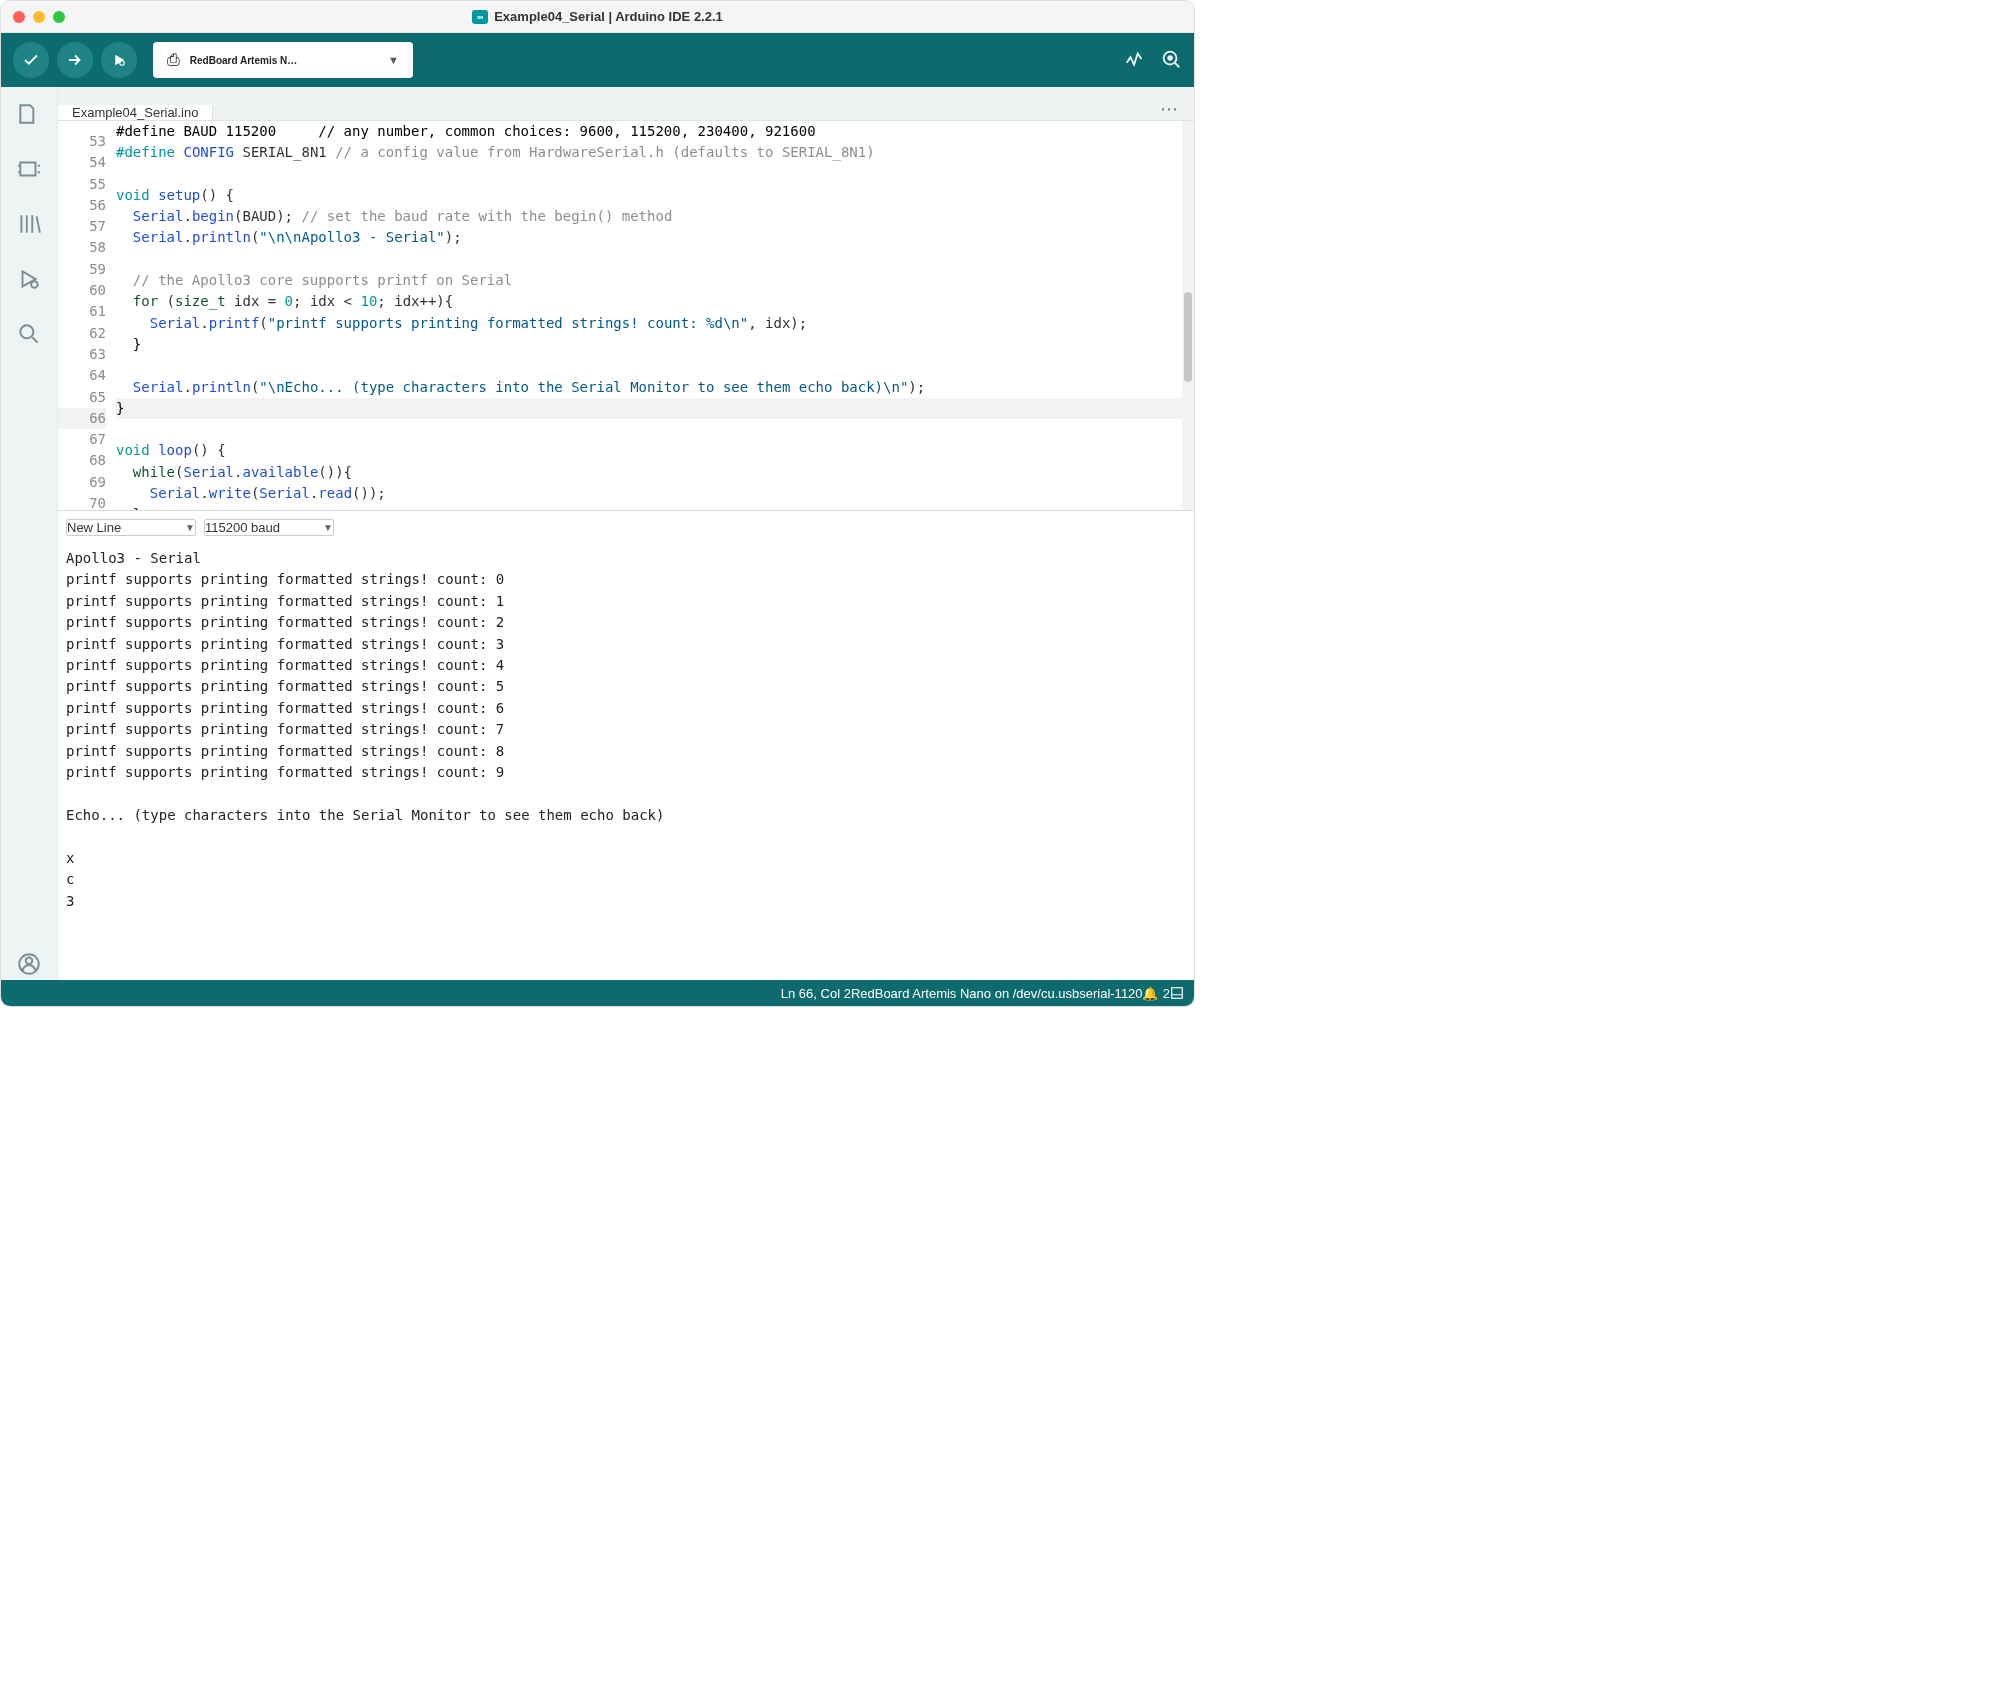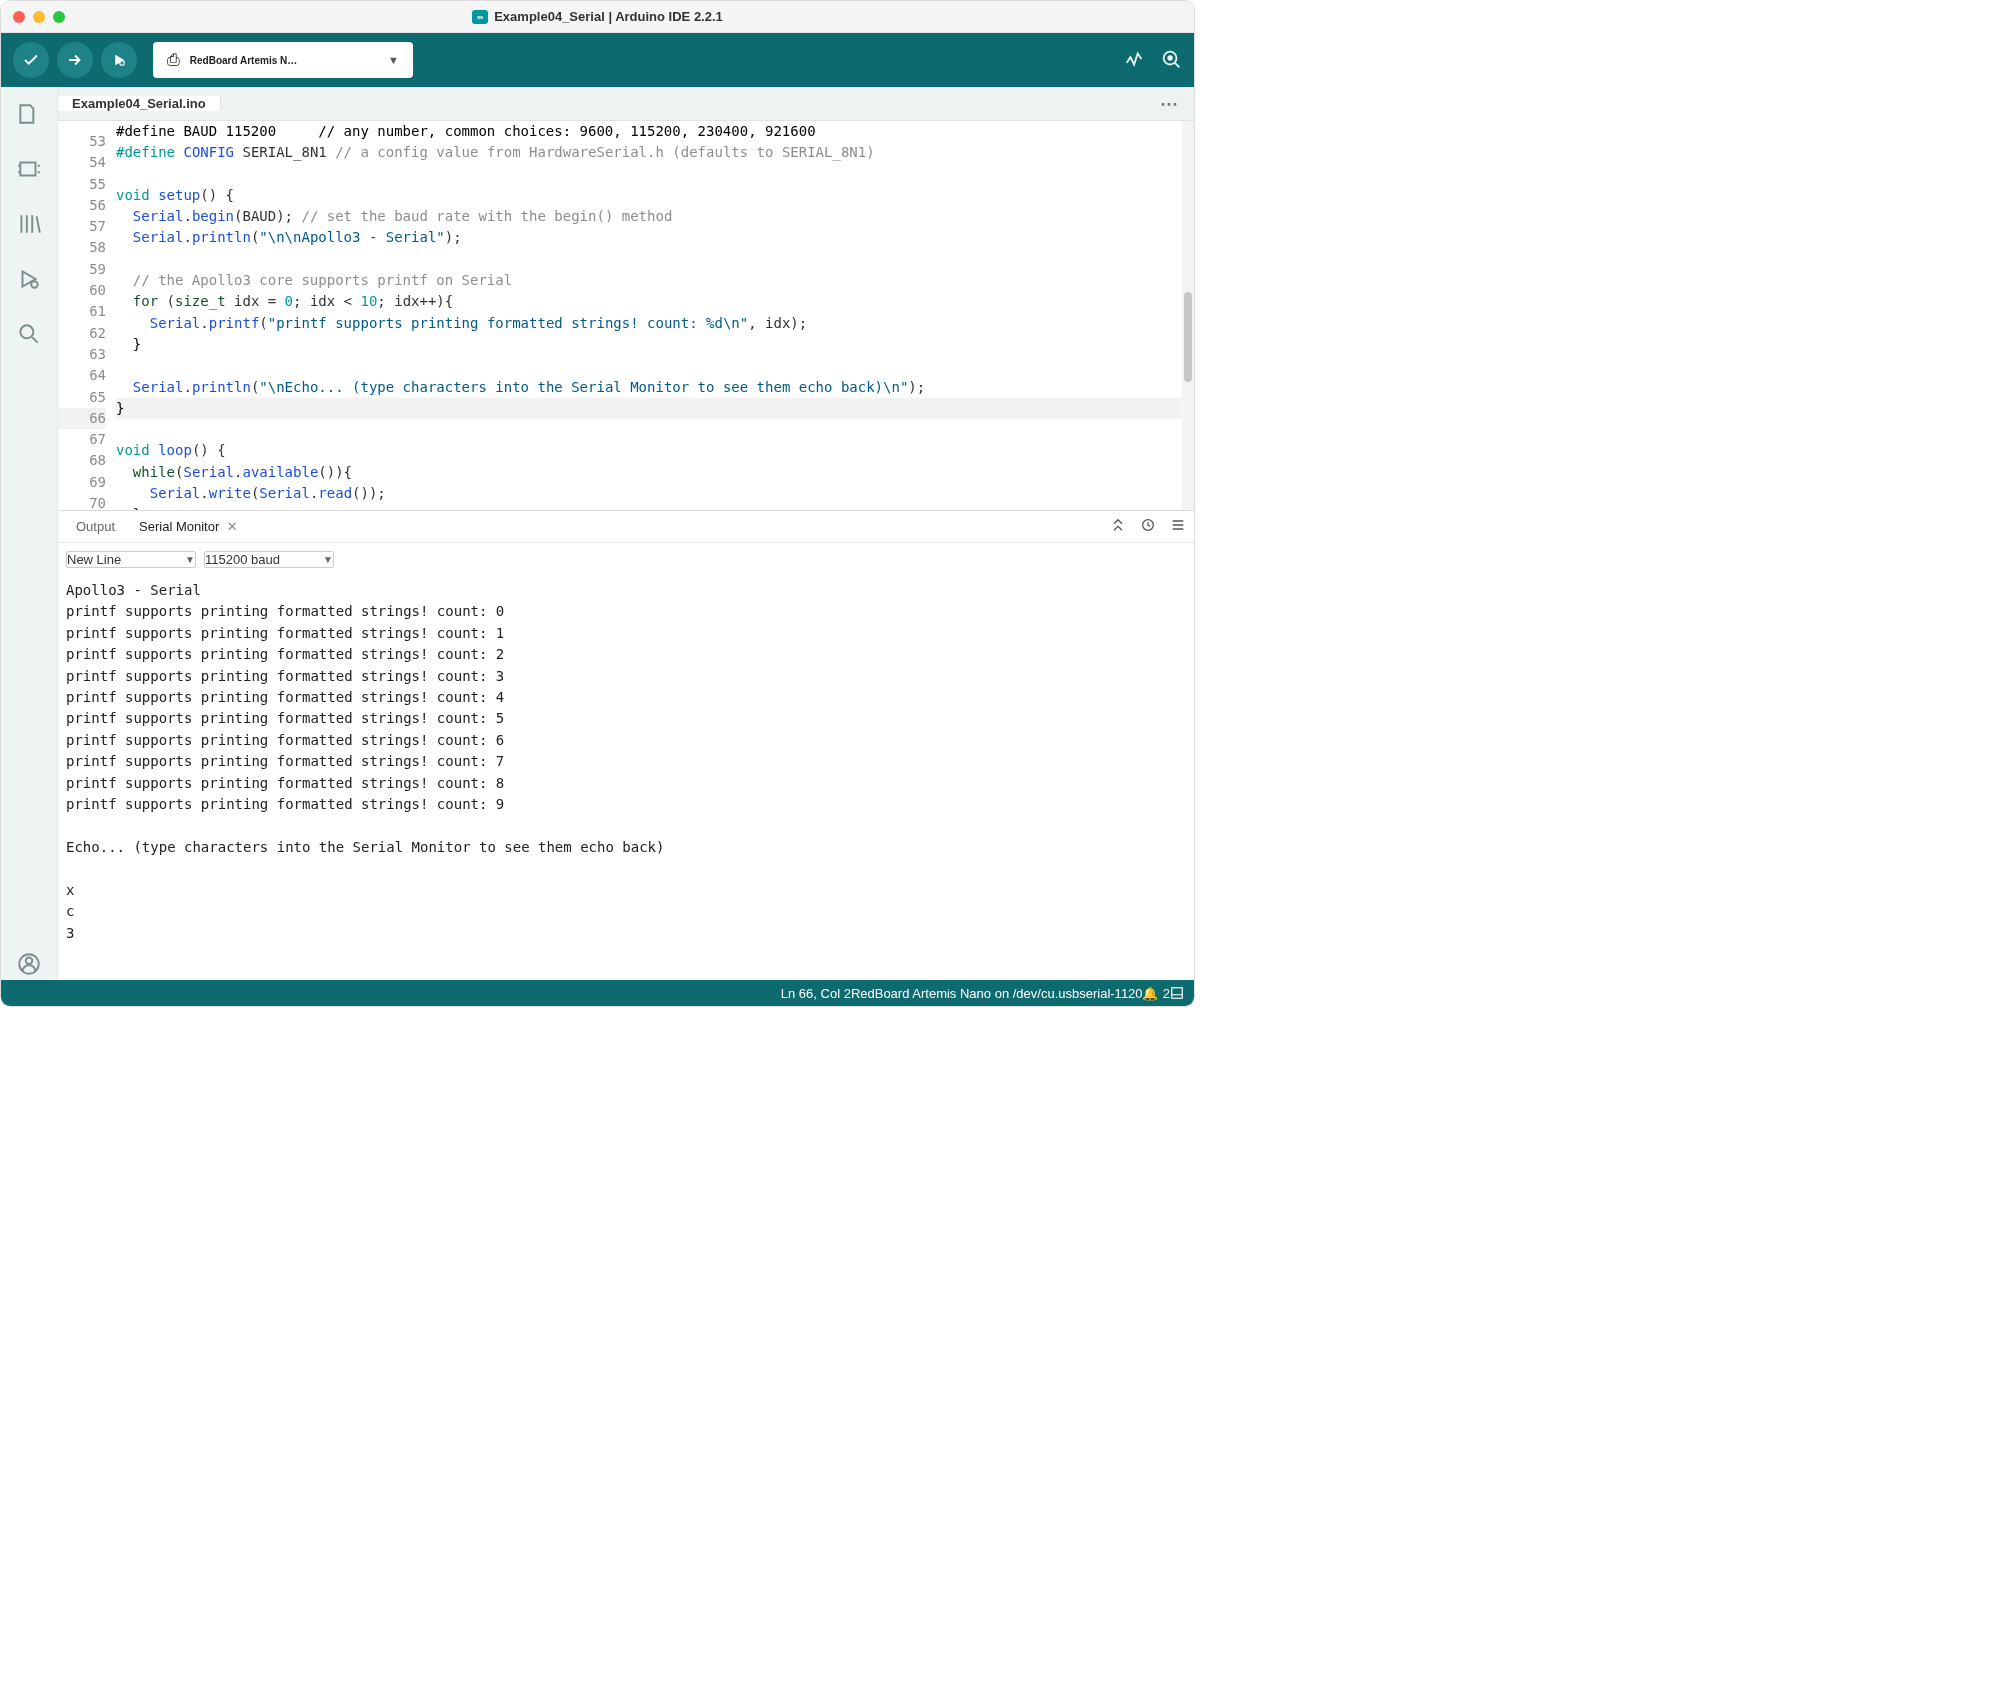--- a/index.html
+++ b/index.html
@@ -103,23 +103,22 @@
     border-right: 1px solid #e3e8e8;
   }
   .sidebar .sico { color: #7a8f8f; cursor: pointer; }
   .sidebar .spacer { flex: 1; }
 
   .workarea { flex: 1; display: flex; flex-direction: column; min-width: 0; }
   .tabs-row {
     height: 34px;
     background: #eef2f2;
     display: flex;
-    align-items: center;
+    align-items: flex-end;
     border-bottom: 1px solid #e2e2e2;
-    font-weight: bold;
   }
   .file-tab {
     background: #fff;
     padding: 0 14px;
     display: flex;
     align-items: center;
     font-size: 13px;
     color: #333;
     border-right: 1px solid #e2e2e2;
     cursor: pointer;
@@ -355,41 +354,20 @@
           <div>70</div>
           <div>71</div>
         </div>
       <div class="code" id="code"><span style="display: block;"><span class="dim-top">#define BAUD 115200     // any number, common choices: 9600, 115200, 230400, 921600</span></span><span style="display: block;"><span class="kw-define">#define</span><span class="punct"> </span><span class="kw-ident">CONFIG</span><span class="punct"> SERIAL_8N1 </span><span class="cmt">// a config value from HardwareSerial.h (defaults to SERIAL_8N1)</span></span><span style="display: block;">&nbsp;</span><span style="display: block;"><span class="kw-void">void</span><span class="punct"> </span><span class="kw-ident">setup</span><span class="punct">() {</span></span><span style="display: block;"><span class="punct">  </span><span class="kw-ident">Serial</span><span class="punct">.</span><span class="kw-ident">begin</span><span class="punct">(BAUD); </span><span class="cmt">// set the baud rate with the begin() method</span></span><span style="display: block;"><span class="punct">  </span><span class="kw-ident">Serial</span><span class="punct">.</span><span class="kw-ident">println</span><span class="punct">(</span><span class="str">"\n\nApollo3 - Serial"</span><span class="punct">);</span></span><span style="display: block;">&nbsp;</span><span style="display: block;"><span class="punct">  </span><span class="cmt">// the Apollo3 core supports printf on Serial</span></span><span style="display: block;"><span class="punct">  </span><span class="kw-type">for</span><span class="punct"> (</span><span class="kw-type">size_t</span><span class="punct"> idx = </span><span class="kw-num">0</span><span class="punct">; idx &lt; </span><span class="kw-num">10</span><span class="punct">; idx++){</span></span><span style="display: block;"><span class="punct">    </span><span class="kw-ident">Serial</span><span class="punct">.</span><span class="kw-ident">printf</span><span class="punct">(</span><span class="str">"printf supports printing formatted strings! count: %d\n"</span><span class="punct">, idx);</span></span><span style="display: block;">  }</span><span style="display: block;">&nbsp;</span><span style="display: block;"><span class="punct">  </span><span class="kw-ident">Serial</span><span class="punct">.</span><span class="kw-ident">println</span><span class="punct">(</span><span class="str">"\nEcho... (type characters into the Serial Monitor to see them echo back)\n"</span><span class="punct">);</span></span><span class="hl-line" style="display: block;">}</span><span style="display: block;">&nbsp;</span><span style="display: block;"><span class="kw-void">void</span><span class="punct"> </span><span class="kw-ident">loop</span><span class="punct">() {</span></span><span style="display: block;"><span class="punct">  </span><span class="kw-type">while</span><span class="punct">(</span><span class="kw-ident">Serial</span><span class="punct">.</span><span class="kw-ident">available</span><span class="punct">()){</span></span><span style="display: block;"><span class="punct">    </span><span class="kw-ident">Serial</span><span class="punct">.</span><span class="kw-ident">write</span><span class="punct">(</span><span class="kw-ident">Serial</span><span class="punct">.</span><span class="kw-ident">read</span><span class="punct">());</span></span><span style="display: block;">  }</span></div>
       <div class="editor-scrollbar">
         <div class="editor-thumb"></div>
       </div>
     </div>
 
     <div class="bottom-panel">
-      <div class="bottom-tabs">
-        <div class="btab">
-          <span>Output</span>
-        </div>
-        <div class="btab active">
-          <span>Serial Monitor</span>
-          <span class="x">✕</span>
-        </div>
-        <div class="right-icons">
-          <span><svg width="16" height="16" viewBox="0 0 24 24" fill="none" stroke="#555" stroke-width="2">
-                <path d="M6 10 l6 -6 l6 6 M6 20 l6 -6 l6 6"></path>
-              </svg></span>
-          <span><svg width="16" height="16" viewBox="0 0 24 24" fill="none" stroke="#555" stroke-width="2">
-                <circle cx="12" cy="12" r="8"></circle>
-                <path d="M12 8 v4 l3 2"></path>
-              </svg></span>
-          <span><svg width="16" height="16" viewBox="0 0 24 24" fill="none" stroke="#555" stroke-width="2">
-                <path d="M4 6 h16 M4 12 h16 M4 18 h16"></path>
-              </svg></span>
-        </div>
-      </div>
       <div class="serial-controls">
         <div class="serial-select">
           <span>New Line</span>
           <span class="car">▼</span>
         </div>
         <div class="serial-select">
           <span>115200 baud</span>
           <span class="car">▼</span>
         </div>
       </div>

